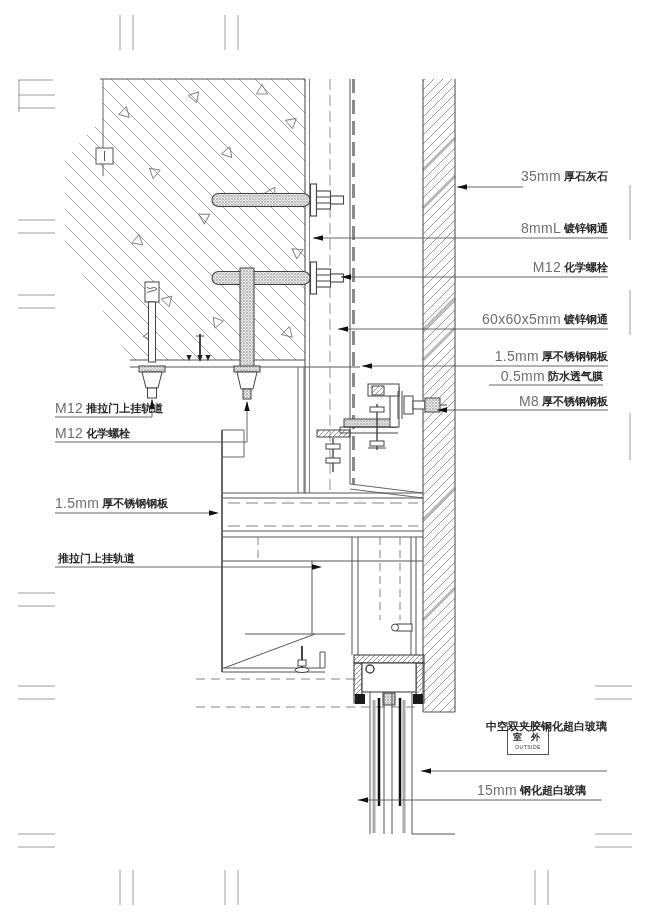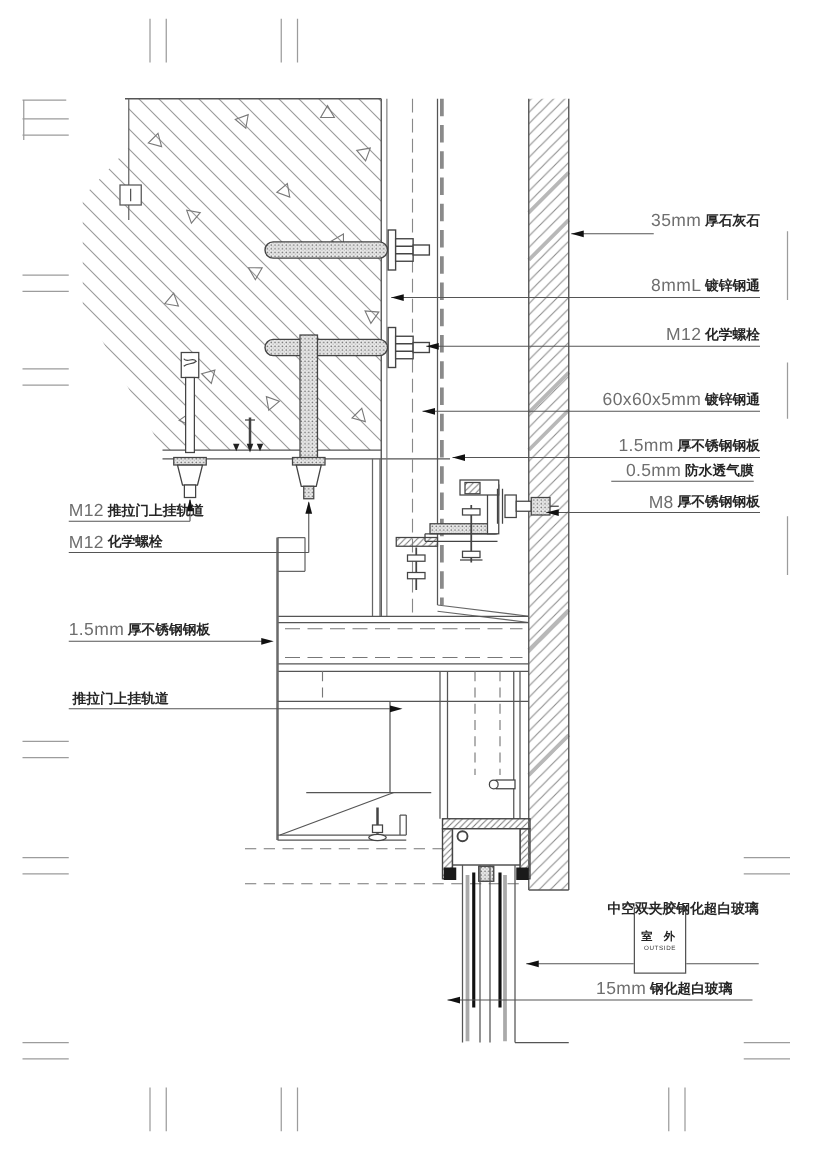--- a/index.html
+++ b/index.html
@@ -2,21 +2,21 @@
 <html><head>
 <meta charset="utf-8">
 <style>
   html,body{margin:0;padding:0;background:#fff}
   body{width:650px;height:920px;position:relative;overflow:hidden;font-family:"Liberation Sans",sans-serif}
   .stage{position:absolute;left:0;top:0;width:650px;height:920px}
   svg{position:absolute;left:0;top:0}
   .lbl{position:absolute;display:flex;align-items:center;gap:3px;white-space:nowrap}
   .lbl .big{font-size:14px;color:#6e6e6e;letter-spacing:.3px;font-family:"Liberation Sans",sans-serif}
   .lbl .small{font-size:11px;font-weight:700;color:#262626;font-family:Liberation Mono, monospace}
-  .outside{position:absolute;left:507px;top:726px;width:40px;border:1px solid #555;text-align:center;padding:16px 0;background:#fff}
+  .outside{position:absolute;left:507px;top:726px;width:40px;border:1px solid #555;text-align:center;padding:4px 0;background:#fff}
   .outside .cn{display:block;font-size:9px;font-weight:700;letter-spacing:3px;color:#222;font-family:"DejaVu Sans",sans-serif}
   .outside .en{display:block;font-size:5px;color:#333;letter-spacing:.5px}
 </style>
 </head>
 <body>
 
 <div class="stage">
 
 <svg width="650" height="920" viewBox="0 0 650 920">
   <defs>

